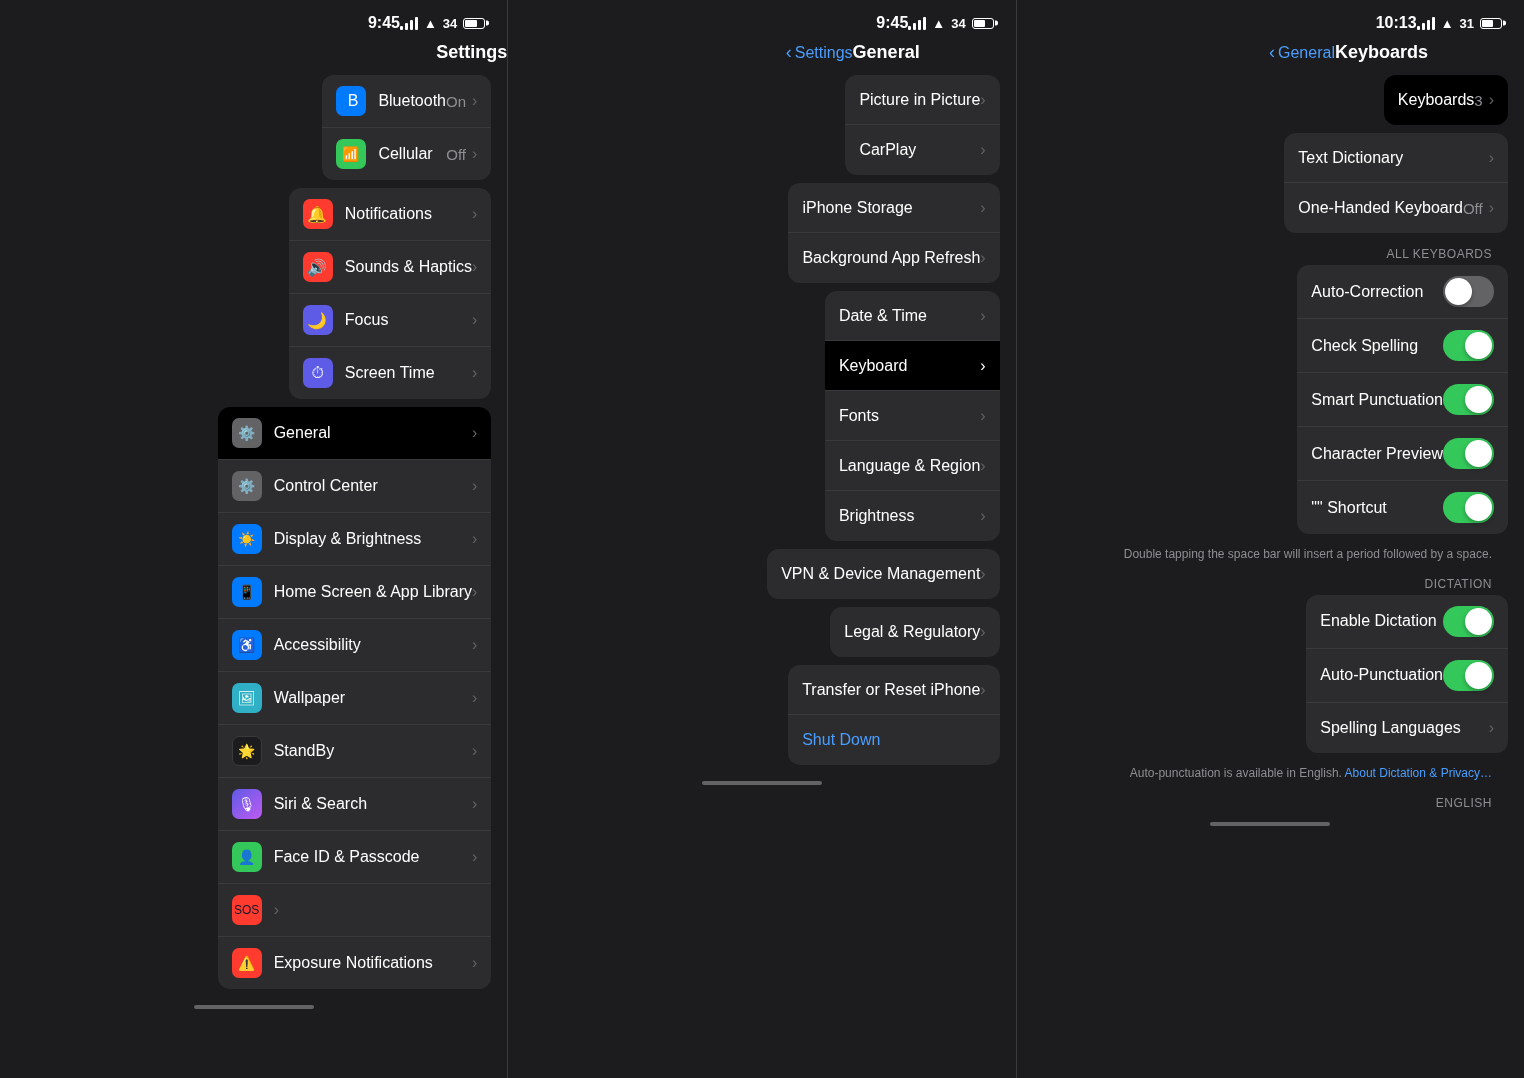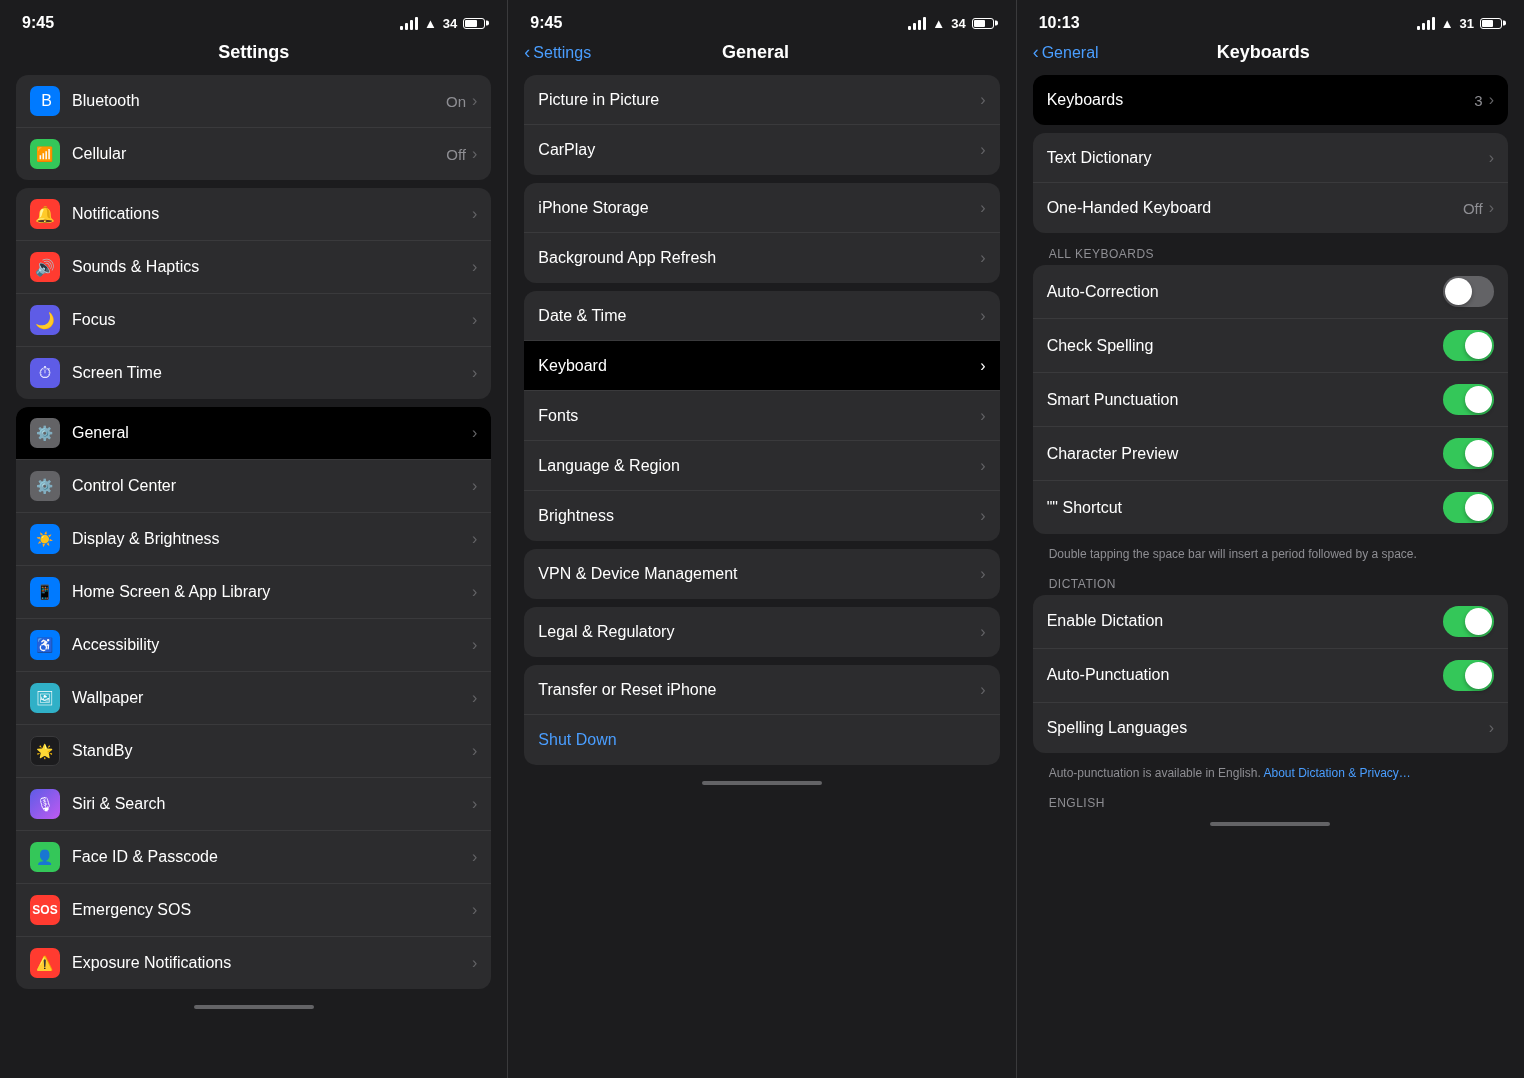--- a/index.html
+++ b/index.html
@@ -15,20 +15,21 @@
 
     
     .phone-panel {
       flex: 1;
       display: flex;
       flex-direction: column;
       background: #1c1c1e;
       border-right: 1px solid #3a3a3c;
       overflow: hidden;
       position: relative;
+      align-items: flex-end;
     }
 
     
     .status-bar {
       display: flex;
       justify-content: space-between;
       align-items: center;
       padding: 14px 22px 6px;
       color: #fff;
       font-size: 15px;
@@ -335,23 +336,22 @@
     </div>
     <div class="settings-row">
       <div class="row-icon icon-green">
         <span style="color:#fff;font-size:14px;">👤</span>
       </div>
       <span class="row-label">Face ID &amp; Passcode</span>
       <span class="row-chevron">›</span>
     </div>
     <div class="settings-row">
       <div class="row-icon icon-red">
-        <span style="color:#ffffff;font-size:12px;font-weight:700;">SOS</span>
-      </div>
-      <span class="row-label">Emergency SOS</span>
+        <span style="color:#0f172a;font-size:12px;font-weight:400;">SOS</span>
+      </div>
       <span class="row-chevron">›</span>
     </div>
     <div class="settings-row">
       <div class="row-icon icon-red">
         <span style="color:#fff;font-size:14px;">⚠️</span>
       </div>
       <span class="row-label">Exposure Notifications</span>
       <span class="row-chevron">›</span>
     </div>
   </div>

